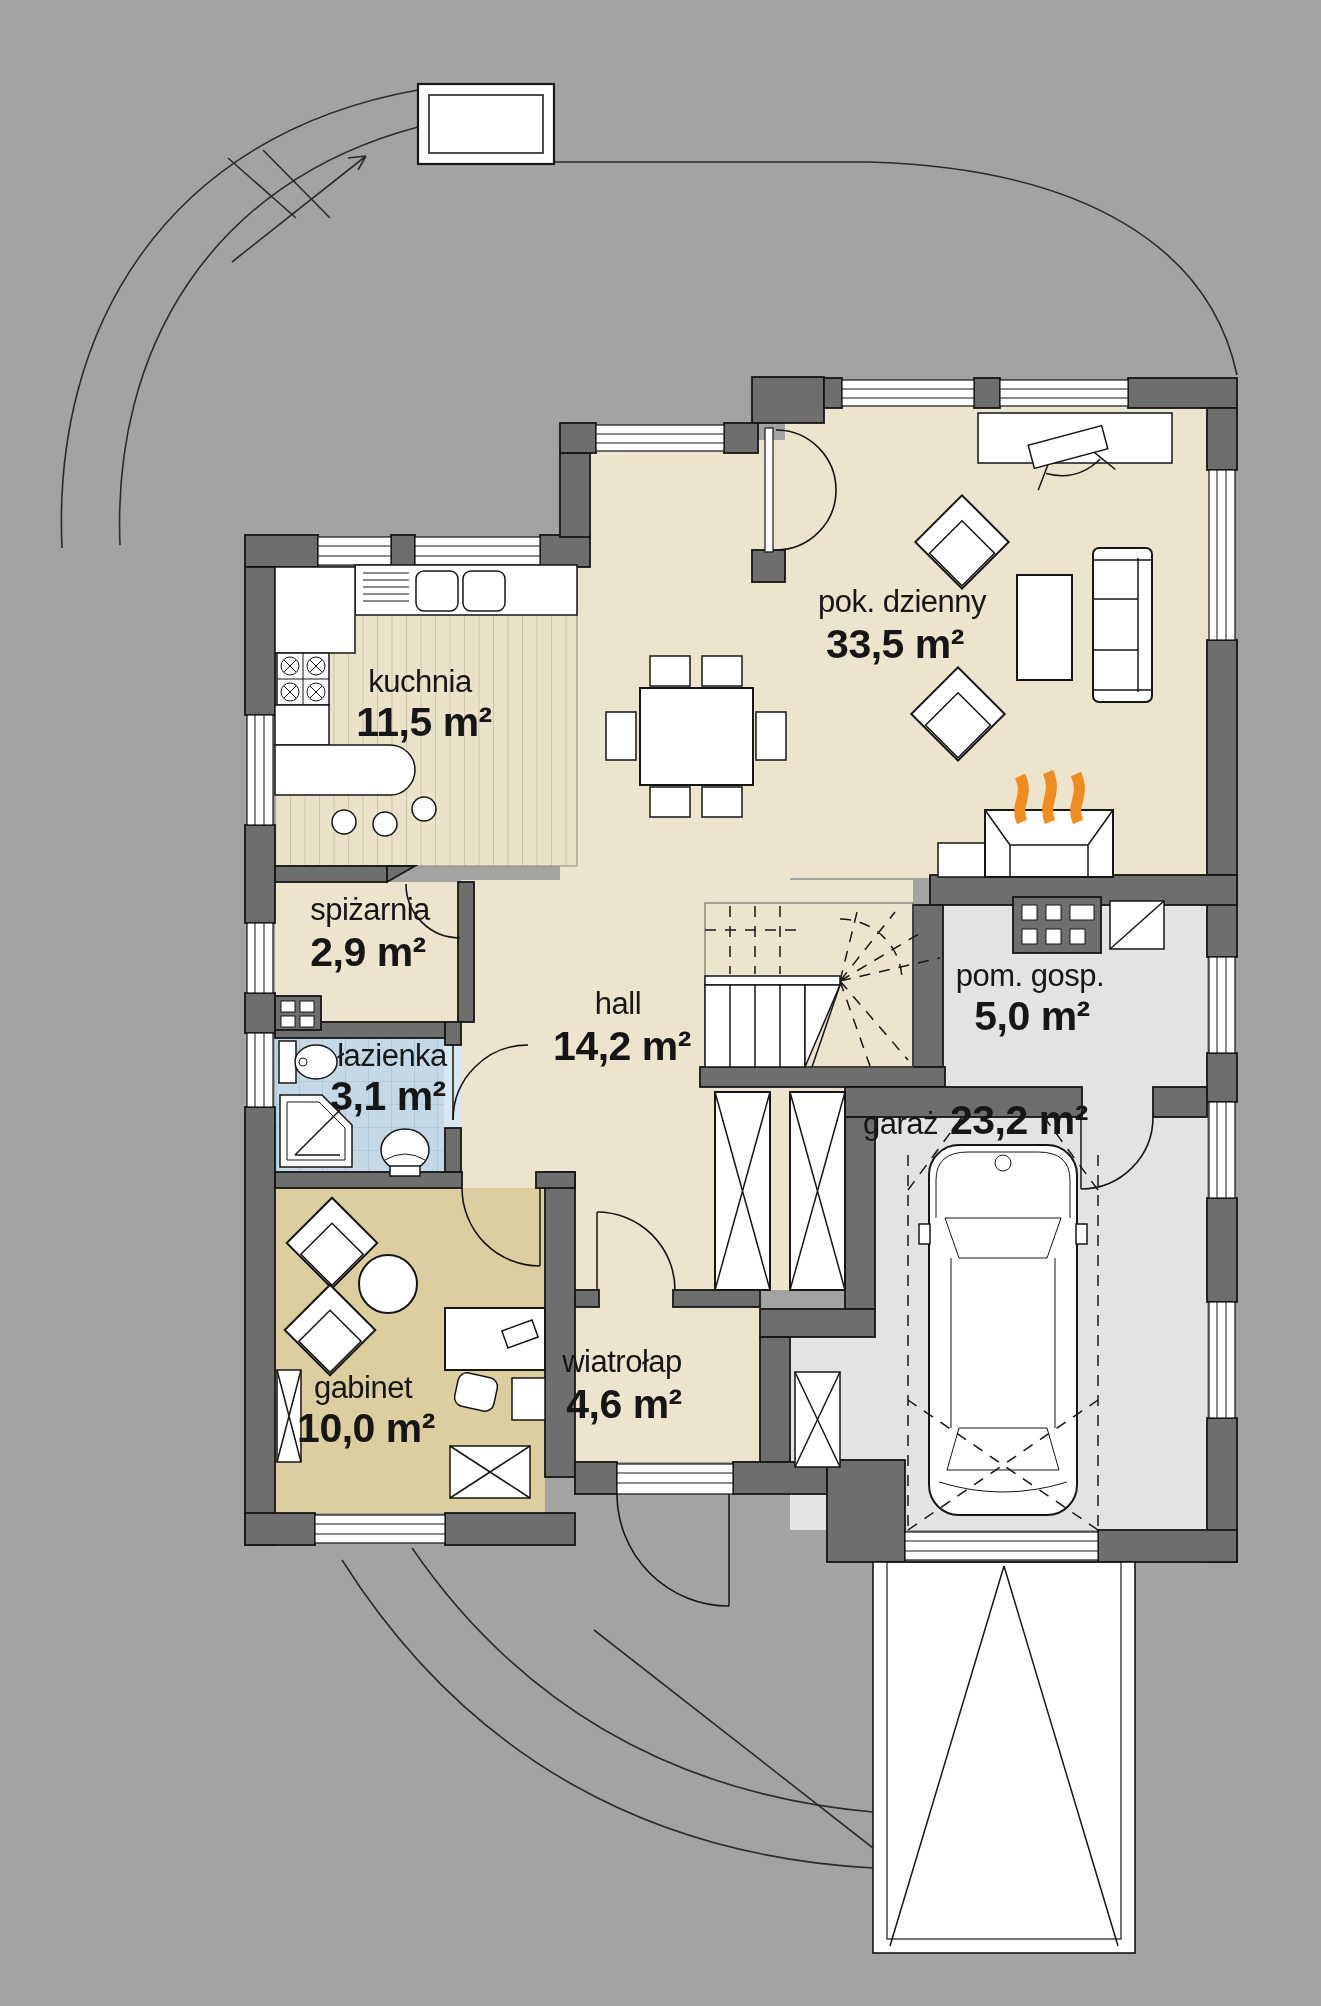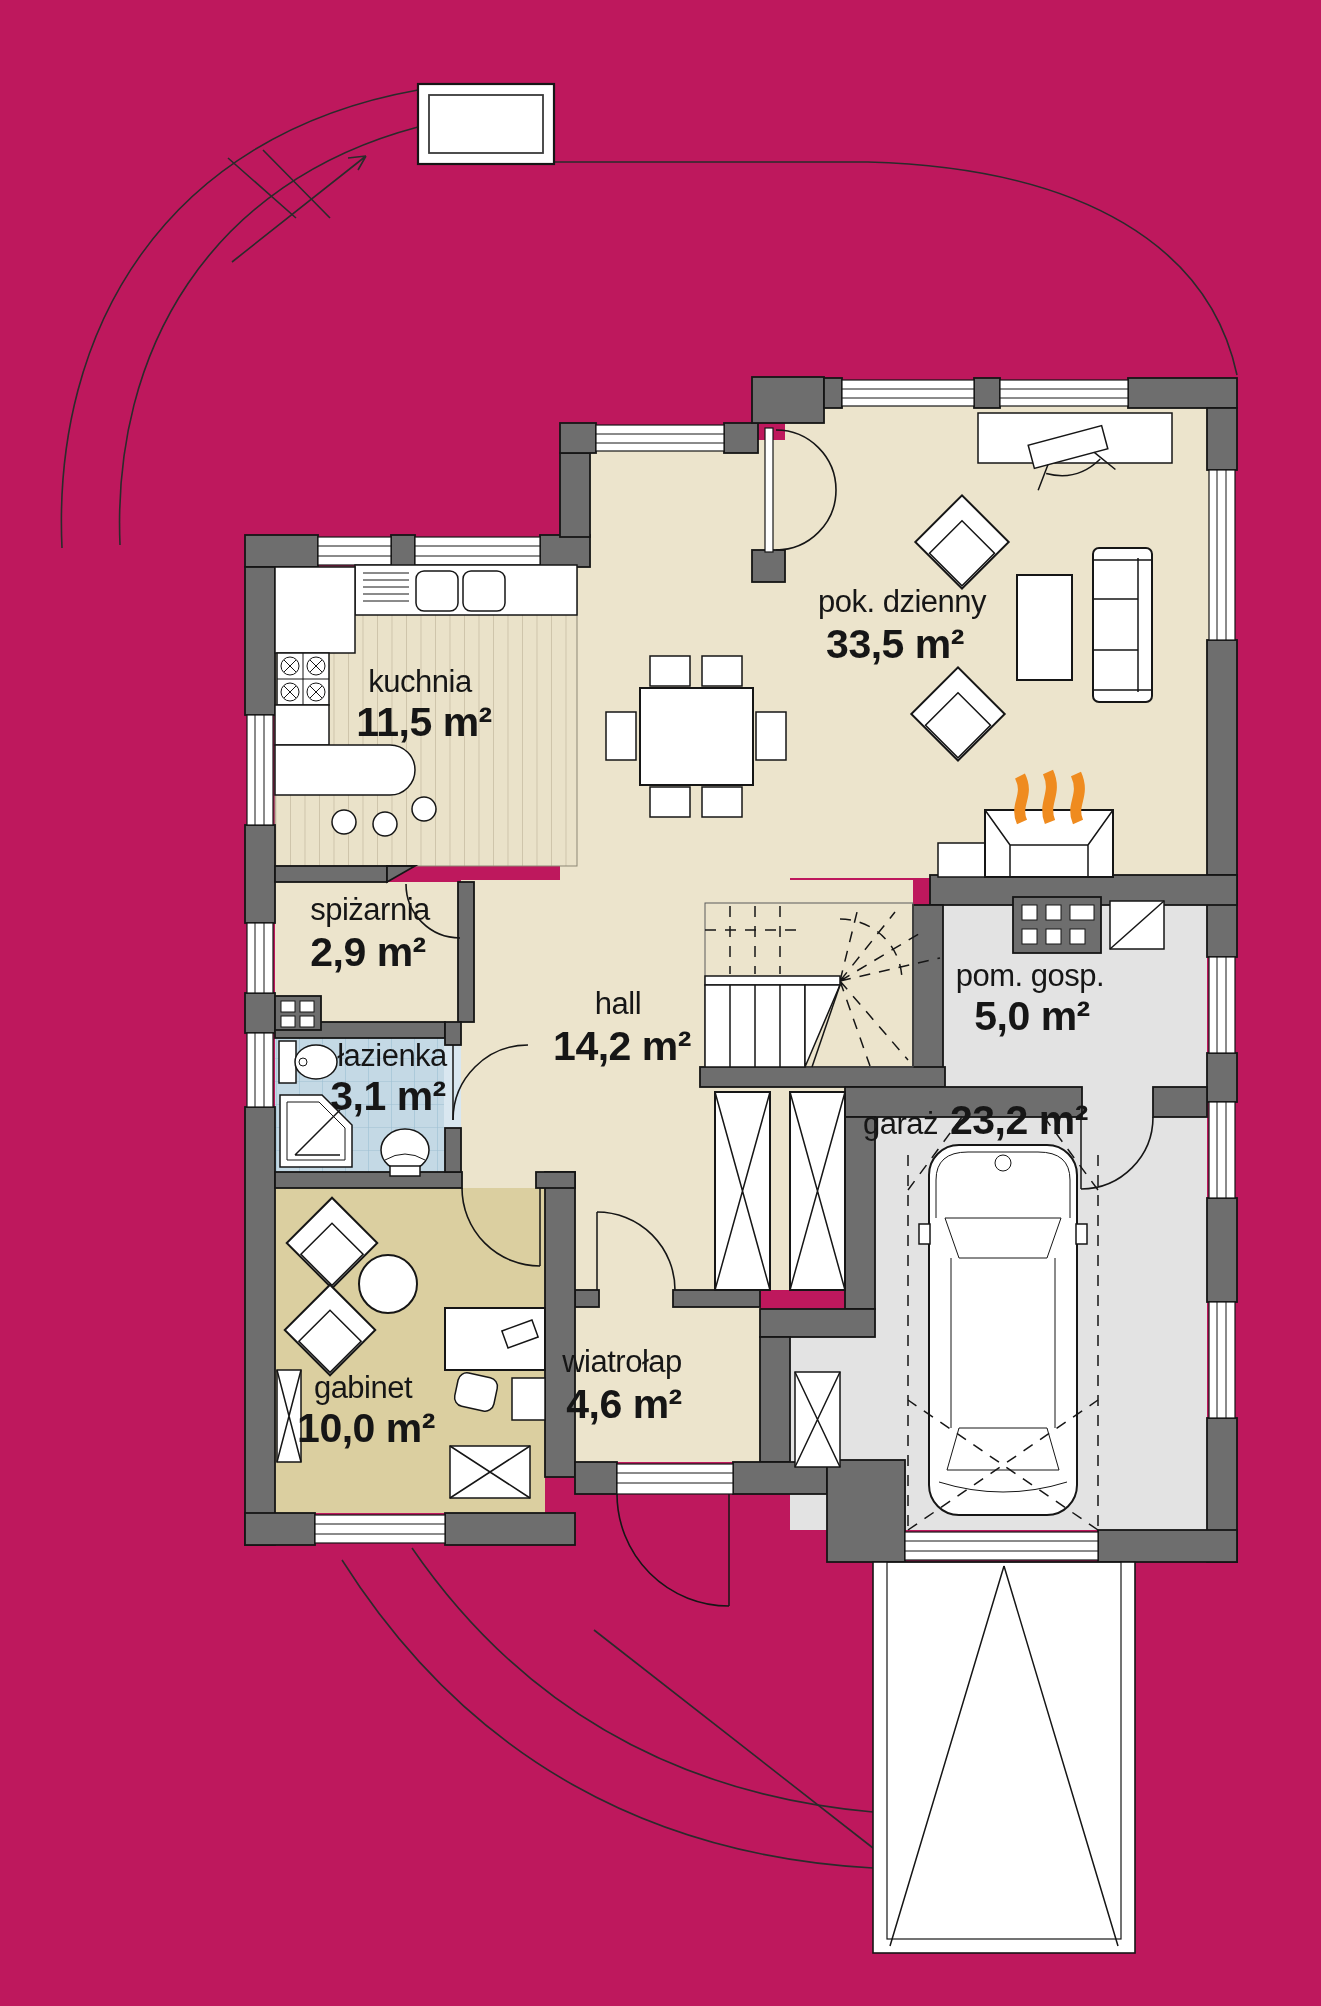--- a/index.html
+++ b/index.html
@@ -1,16 +1,16 @@
 <!DOCTYPE html>
 <html><head>
 <meta charset="utf-8">
 <style>
   html,body{margin:0;padding:0;background:#fff;}
-  #stage{position:relative;width:1321px;height:2006px;background:#be185d;overflow:hidden;
+  #stage{position:relative;width:1321px;height:2006px;background:#a3a3a3;overflow:hidden;
          font-family:"Liberation Sans",sans-serif;}
   svg{display:block}
   .wall{fill:#6e6e6e;stroke:#161616;stroke-width:1.8}
   .win{fill:#ffffff;stroke:#161616;stroke-width:1.2}
   .glz{stroke:#161616;stroke-width:1;fill:none}
   .furn{fill:#ffffff;stroke:#161616;stroke-width:2}
   .furn-thin{fill:#ffffff;stroke:#161616;stroke-width:1.5}
   .ln{stroke:#161616;stroke-width:1.5;fill:none}
   .arc{stroke:#161616;stroke-width:1.6;fill:none}
   .dash{stroke:#161616;stroke-width:1.5;fill:none;stroke-dasharray:11 9}

